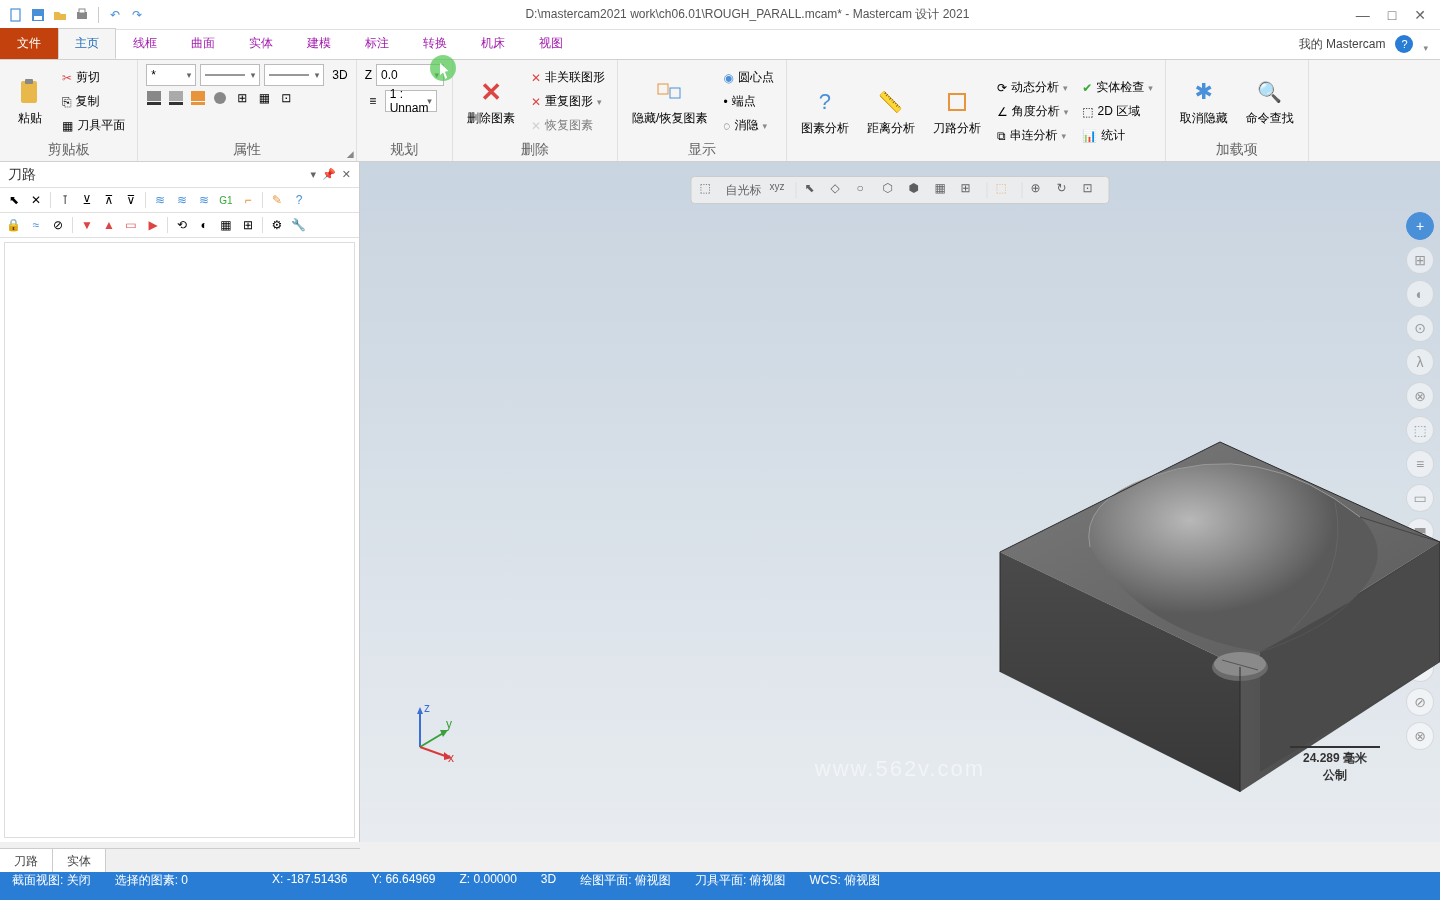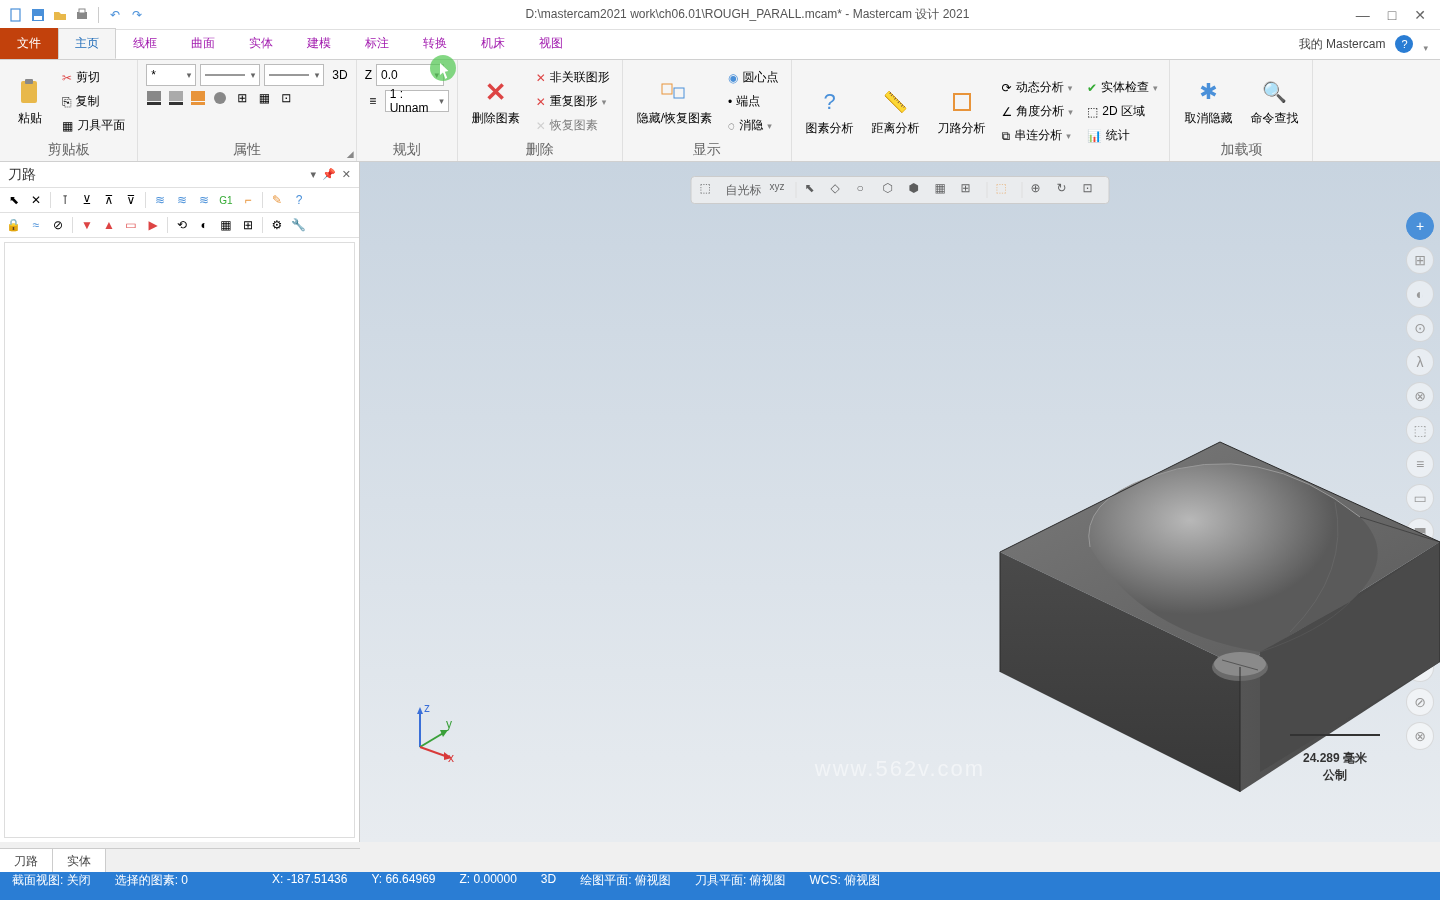--- a/index.html
+++ b/index.html
@@ -37,21 +37,21 @@
 .tb-icon{width:16px;height:16px;cursor:pointer;display:flex;align-items:center;justify-content:center}
 .tb-sep{width:1px;height:16px;background:#ddd}
 .panel-body{flex:1;background:#fff;border:1px solid #ddd;margin:4px}
 .viewport{flex:1;position:relative;background:linear-gradient(#c8d4e0,#e8ecf0)}
 .float-toolbar{position:absolute;top:14px;left:50%;transform:translateX(-50%);background:rgba(240,240,240,.85);border:1px solid #ccc;border-radius:4px;padding:4px 8px;display:flex;gap:8px;align-items:center}
 .ft-icon{width:18px;height:18px;opacity:.6}
 .side-tools{position:absolute;right:6px;top:50px;display:flex;flex-direction:column;gap:6px}
 .side-btn{width:28px;height:28px;border-radius:50%;background:rgba(255,255,255,.5);border:1px solid rgba(200,200,200,.6);cursor:pointer;display:flex;align-items:center;justify-content:center;color:#999;font-size:14px}
 .side-btn.accent{background:#4a90d9;color:#fff;border-color:#4a90d9}
 .triad{position:absolute;bottom:80px;left:40px;width:60px;height:60px}
-.scale-ind{position:absolute;bottom:58px;right:60px;text-align:center;font-size:11px;color:#333;border-top:2px solid #333;padding-top:14px;width:90px}
+.scale-ind{position:absolute;bottom:58px;right:60px;text-align:center;font-size:11px;color:#333;border-top:2px solid #333;padding-top:2px;width:90px}
 .watermark{position:absolute;bottom:60px;left:50%;transform:translateX(-50%);color:rgba(255,255,255,.5);font-size:22px;font-weight:300;letter-spacing:2px}
 .model{position:absolute;top:210px;left:580px;width:520px;height:440px}
 .bottom-tabs{position:absolute;bottom:28px;left:0;height:24px;background:#f0f0f0;display:flex;border-top:1px solid #ccc;width:360px}
 .btab{padding:4px 14px;border-right:1px solid #ccc;cursor:pointer;background:#fff;color:#444}
 .statusbar{position:absolute;bottom:0;left:0;right:0;height:28px;background:#2a7dd4;color:#fff;display:flex;padding:0 12px;gap:24px}
 .status-item{white-space:nowrap}
 .cursor{position:absolute;top:55px;left:430px;width:26px;height:26px;border-radius:50%;background:rgba(80,200,80,.7);z-index:100}
 .cursor::after{content:"";position:absolute;top:8px;left:10px;width:12px;height:16px;background:#fff;clip-path:polygon(0 0,0 75%,25% 60%,45% 100%,60% 92%,40% 55%,70% 50%)}
 .launcher{position:absolute;right:2px;bottom:2px;font-size:9px;color:#888}
 </style>
@@ -195,21 +195,21 @@
   <div class="ribbon-group">
     <div class="ribbon-group-content" style="flex-direction:column;gap:4px;align-items:flex-start">
       <div style="display:flex;gap:4px;align-items:center">
         <span>Z</span>
         <div class="combo" style="width:68px">
             <span>0.0</span>
           </div>
       </div>
       <div style="display:flex;gap:4px;align-items:center">
         <span class="tb-icon">≡</span>
-        <div class="combo" style="width:64px">
+        <div class="combo" style="width:52px">
             <span>1 : Unnam</span>
           </div>
       </div>
     </div>
     <div class="ribbon-group-label">规划</div>
   </div>
 
   <div class="ribbon-group">
     <div class="ribbon-group-content">
       <div class="big-btn">

